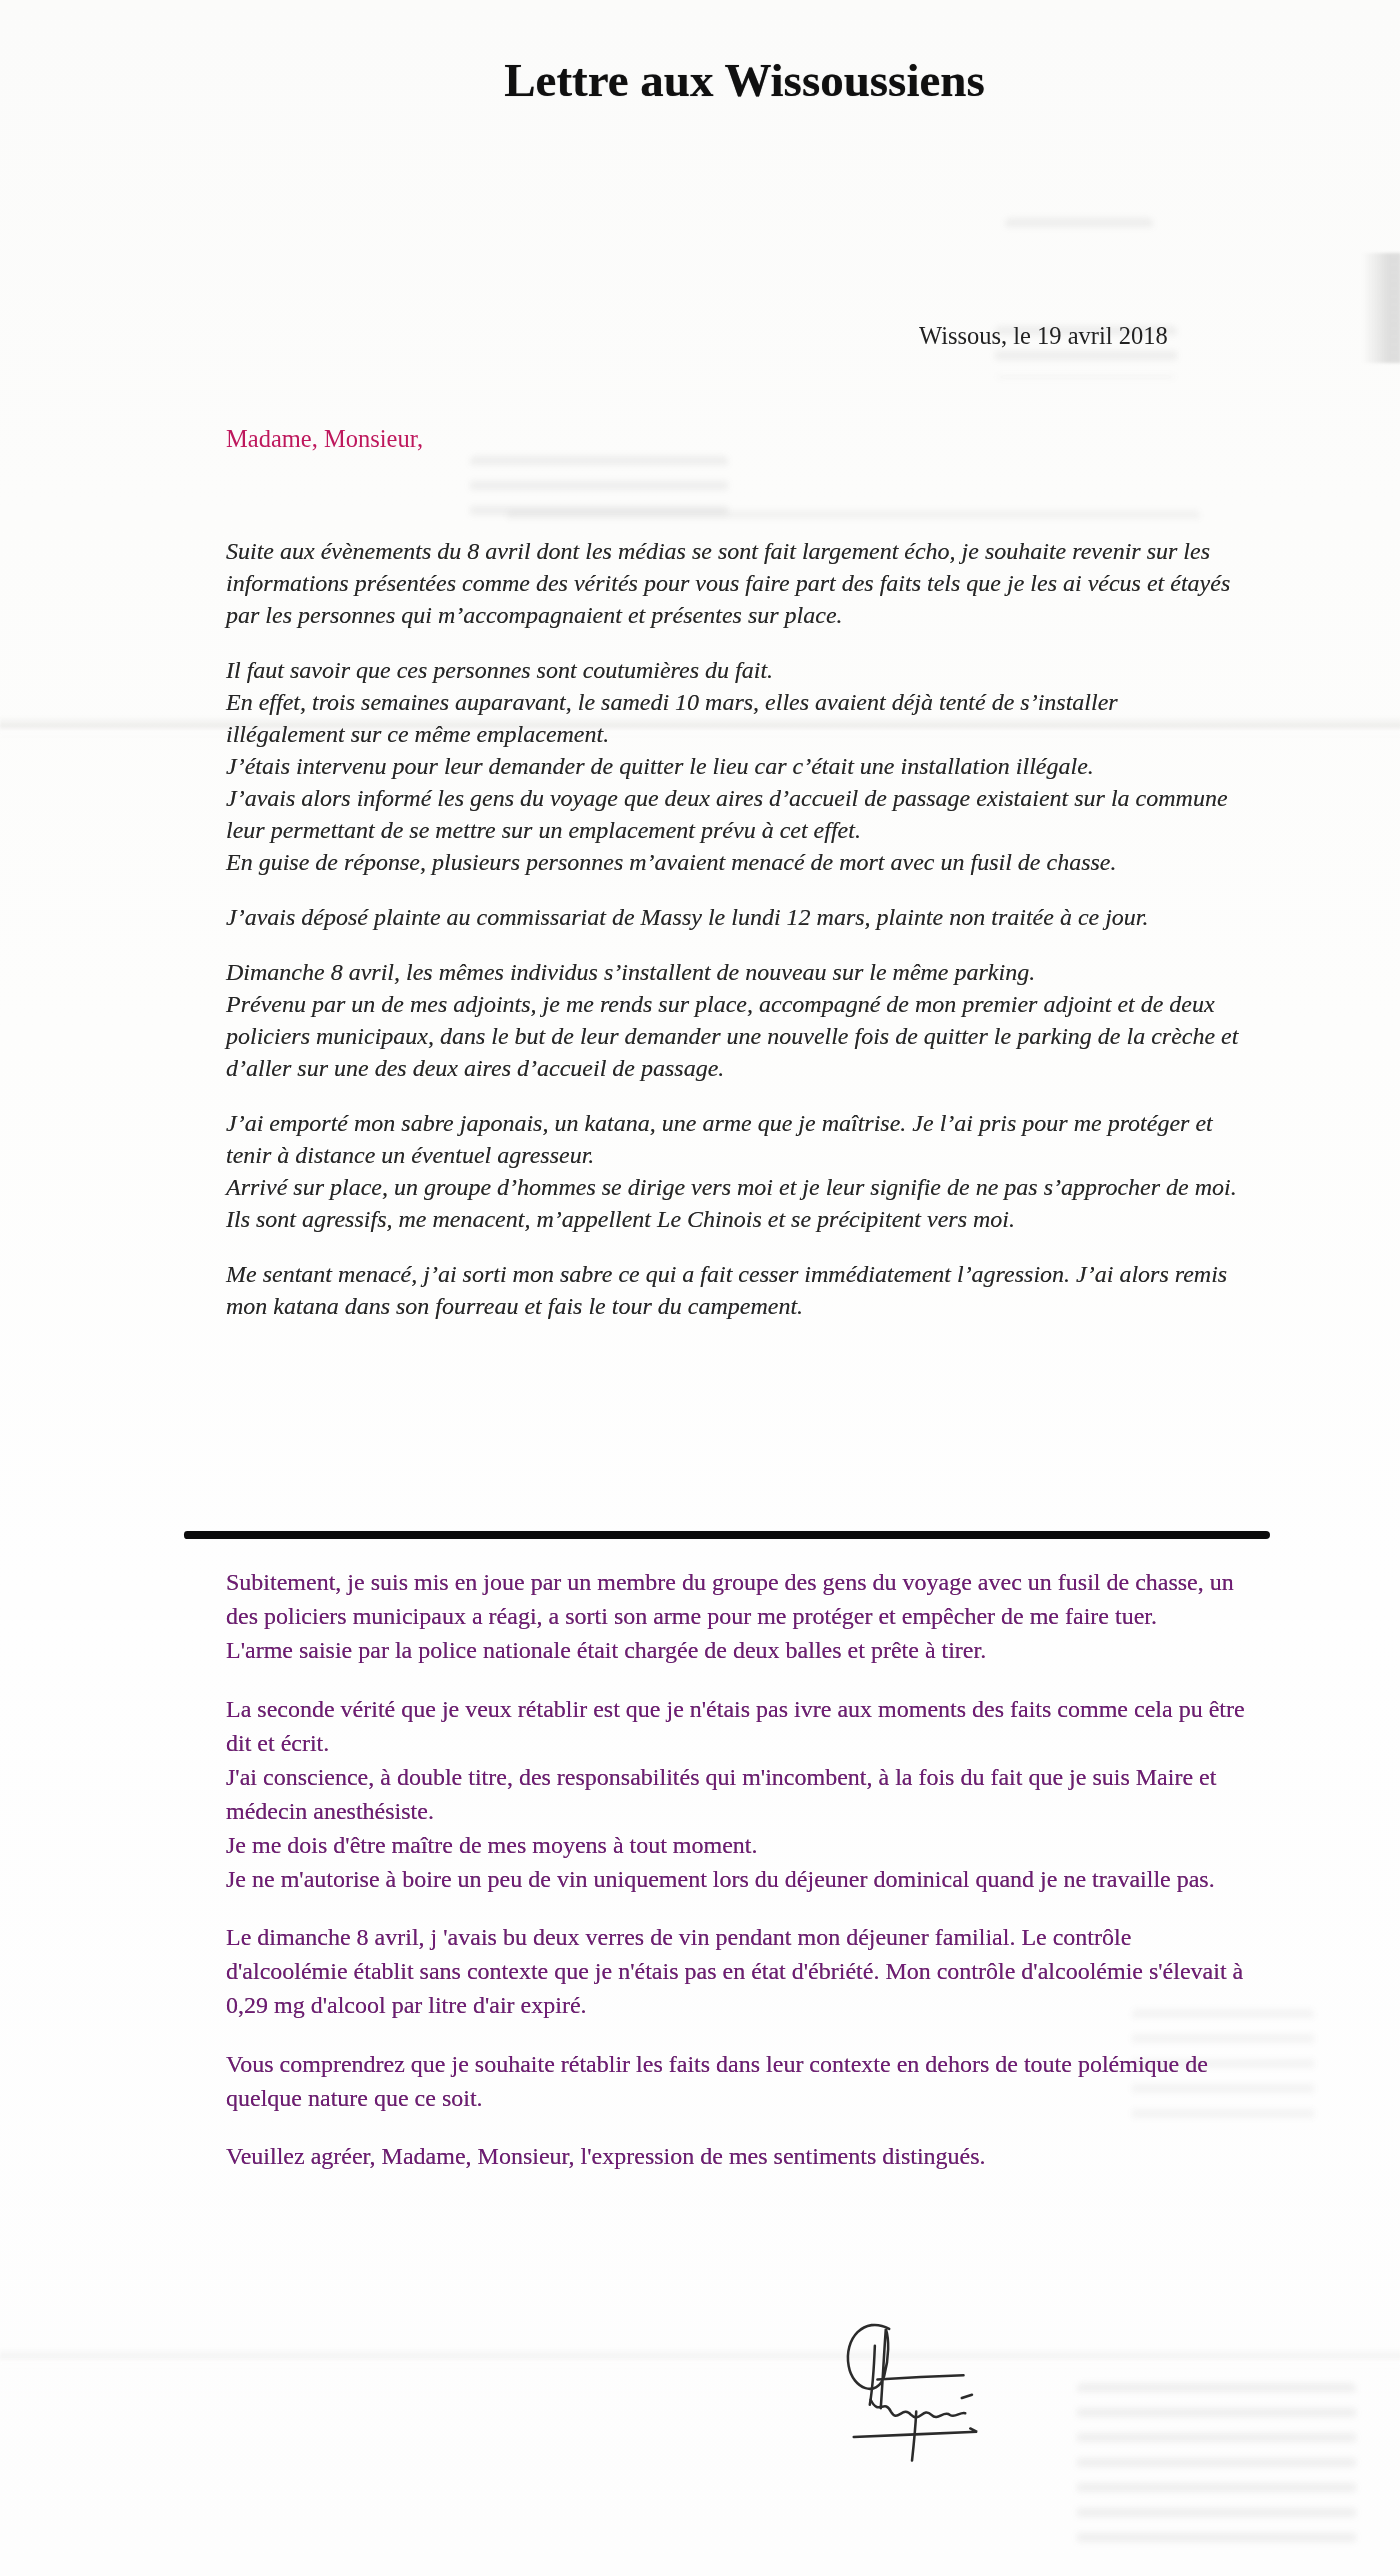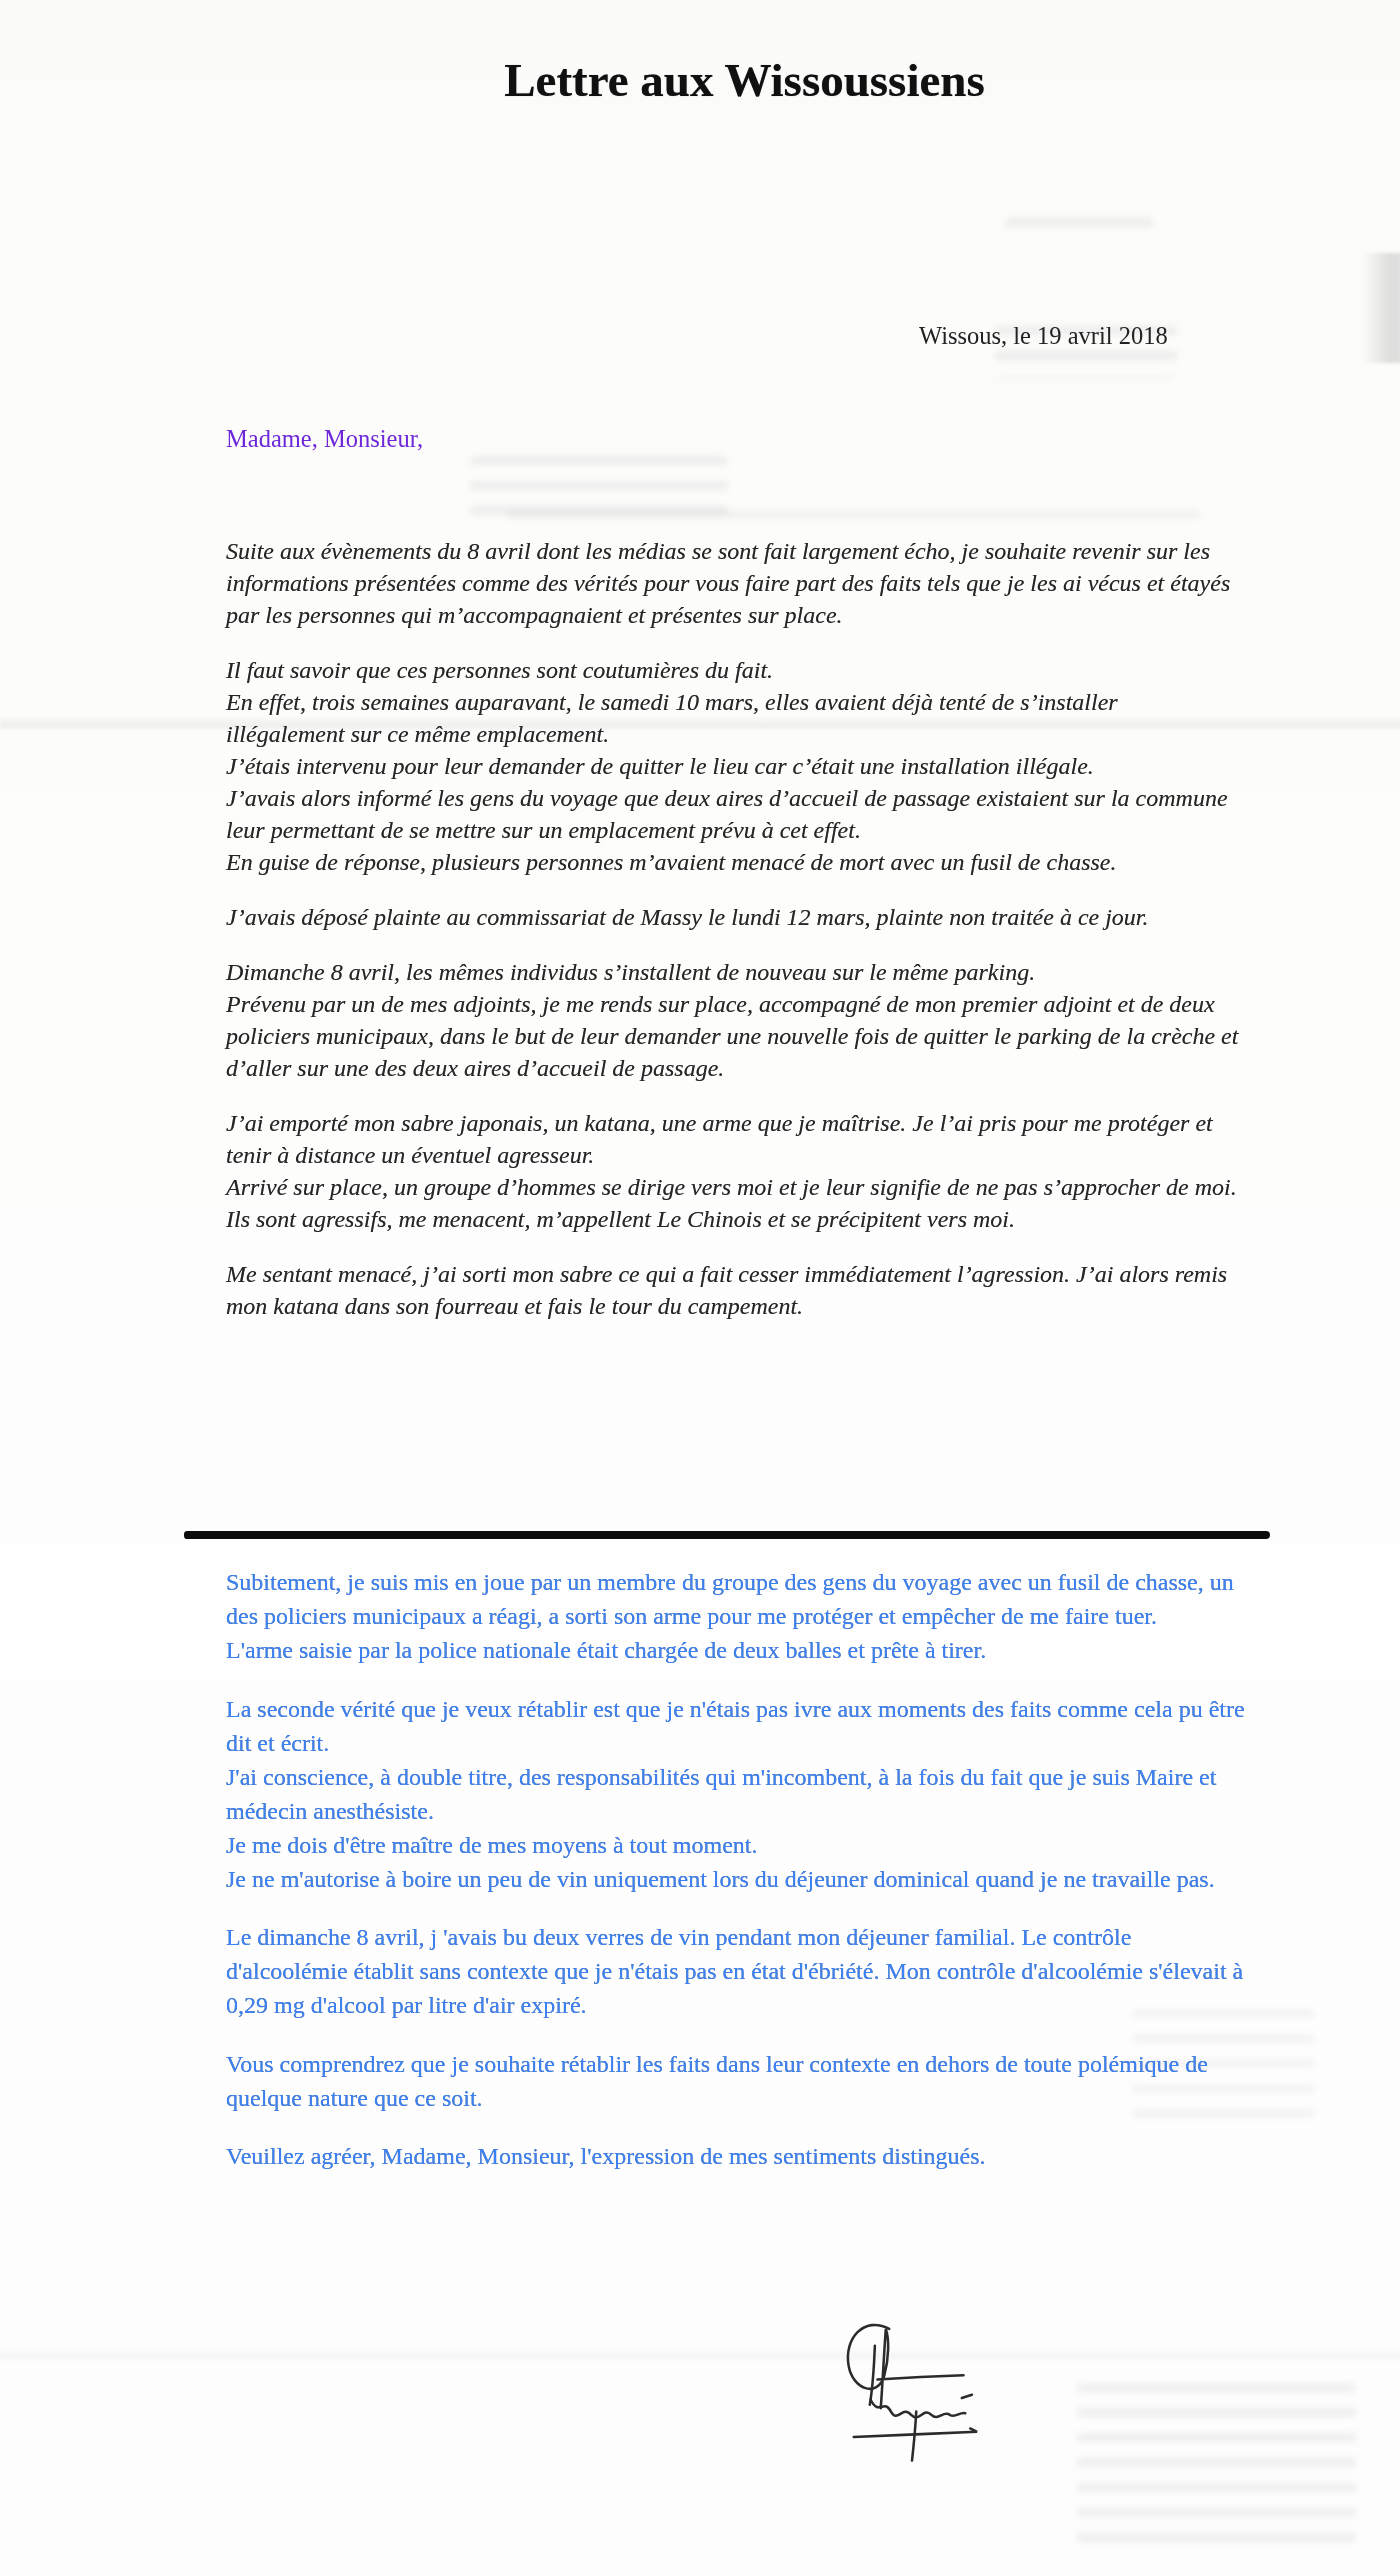--- a/index.html
+++ b/index.html
@@ -47,21 +47,21 @@
     color: #222;
     margin-top: 48px;
   }
 
   
   .salutation {
     position: absolute;
     left: 226px;
     top: 425px;
     font-size: 24.5px;
-    color: #6d28d9;
+    color: #be185d;
   }
 
   
   .body-1 {
     position: absolute;
     left: 226px;
     top: 535px;
     width: 1027px;
     font-size: 24px;
     line-height: 32px;
@@ -74,21 +74,21 @@
     font-style: italic;
   }
 
   .body-2 {
     position: absolute;
     left: 226px;
     top: 1565px;
     width: 1027px;
     font-size: 24px;
     line-height: 34px;
-    color: #3b82f6;
+    color: #701a75;
     text-shadow: 0 0 0.4px rgba(20,20,20,.6);
   }
   .body-2 p {
     margin: 0 0 24.5px 0;
     white-space: pre-line;
   }
 
   
   .scan-divider {
     position: absolute;

